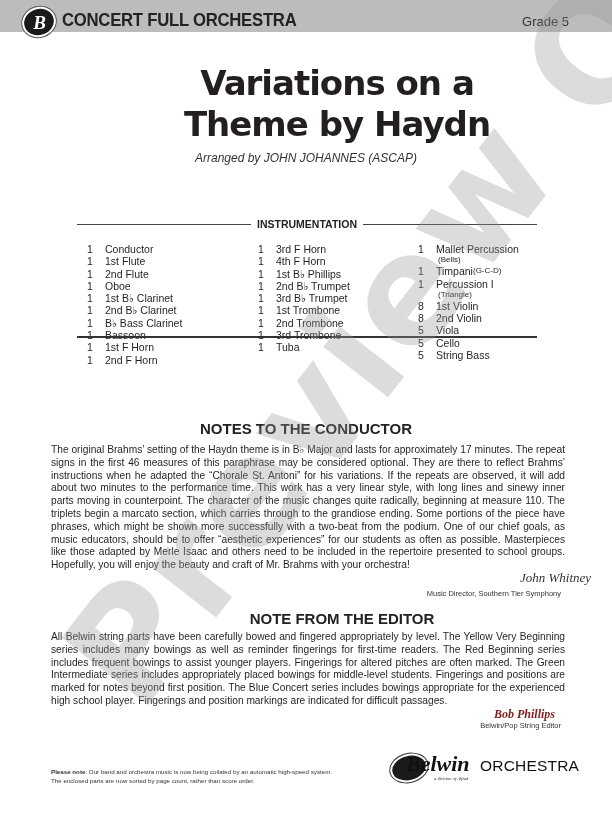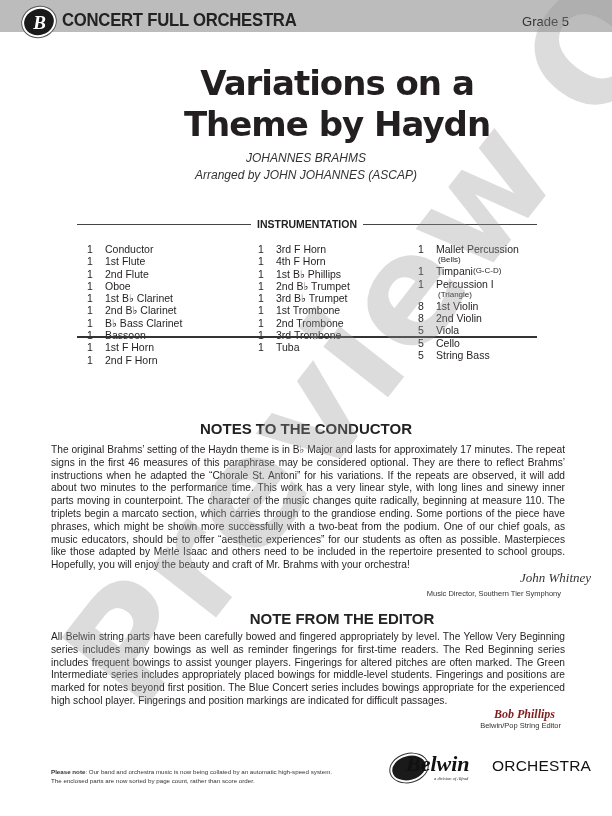--- a/index.html
+++ b/index.html
@@ -30,41 +30,40 @@
 
   .sig { position:absolute; font-family:"Liberation Serif", serif; font-style:italic; font-size:13px; color:#333; }
   .sig-bold { position:absolute; font-family:"Liberation Serif", serif; font-style:italic; font-weight:bold; font-size:12px; color:#7f1d1d; }
   .sig-role { position:absolute; font-size:7.5px; color:#333; text-align:right; }
 
   .please { position:absolute; left:51px; top:767px; font-size:6.2px; line-height:9px; color:#333; }
   .belwin-logo { position:absolute; left:390px; top:751px; width:180px; height:32px; }
   .belwin-oval { position:absolute; left:0; top:3px; width:34px; height:24px; border-radius:50%; background:#1a1a1a; border:2px solid #fff; box-shadow:0 0 0 1px #333; transform:rotate(-15deg); }
   .belwin-word { position:absolute; left:16px; top:0px; font-family:"Liberation Serif", serif; font-style:italic; font-weight:bold; font-size:22px; color:#111; }
   .belwin-sub { position:absolute; left:44px; top:25px; font-family:"Liberation Serif", serif; font-style:italic; font-size:4.5px; color:#222; }
-  .belwin-orch { position:absolute; left:90px; top:6px; font-family:"Liberation Sans", sans-serif; font-size:15.5px; color:#111; letter-spacing:0.2px;margin-left:12px; }
+  .belwin-orch { position:absolute; left:90px; top:6px; font-family:"Liberation Sans", sans-serif; font-size:15.5px; color:#111; letter-spacing:0.2px; }
 
   .watermark { position:absolute; left:-40px; top:400px; width:720px; text-align:center; font-family:"DejaVu Sans", sans-serif; font-weight:bold; font-size:150px; color:rgba(150,150,150,0.33); transform:rotate(-52deg); transform-origin:center center; white-space:nowrap; pointer-events:none; letter-spacing:2px; line-height:1; margin-top:-75px; }
 </style>
 </head>
 <body>
 
 <div class="header-band"></div>
 <div class="logo-badge">
     <span>B</span>
   </div>
 <div class="series-title">CONCERT FULL ORCHESTRA</div>
 <div class="grade">Grade 5</div>
 
 <div class="title">
   <div>Variations on a</div>
   <div>Theme by Haydn</div>
 </div>
 
 <div class="composer">
-  <div>JOHANNES BRAHMS</div>
   <div>Arranged by JOHN JOHANNES (ASCAP)</div>
 </div>
 
 <div class="instr-head">
   <div class="rule"></div>
   <div class="label">INSTRUMENTATION</div>
   <div class="rule"></div>
 </div>
 
 <div class="col col1">

